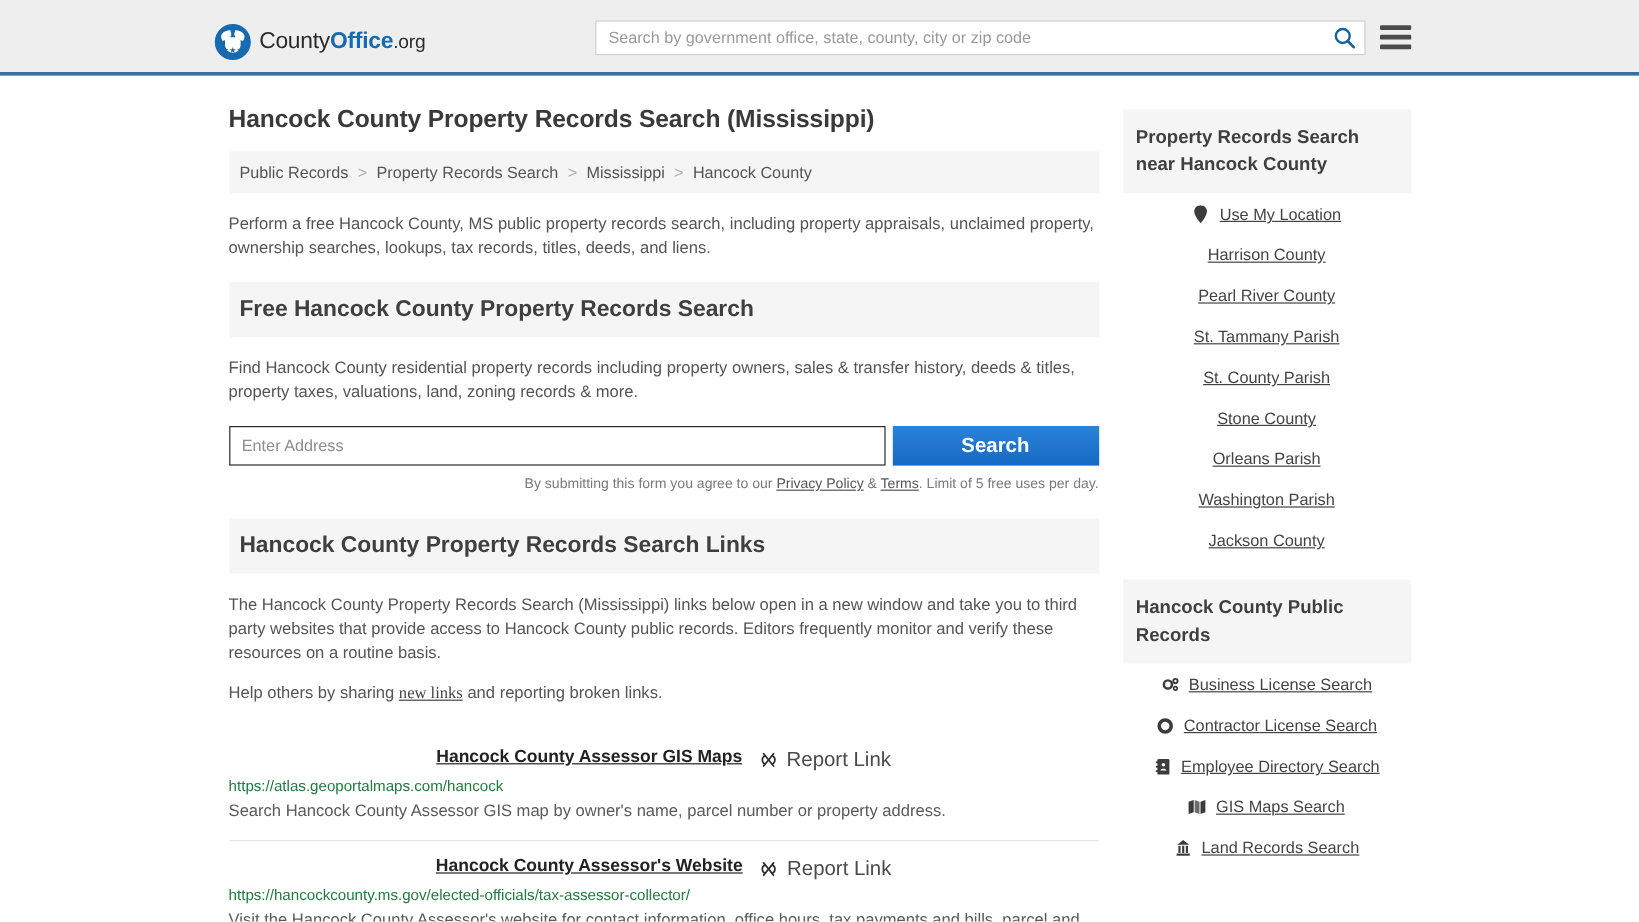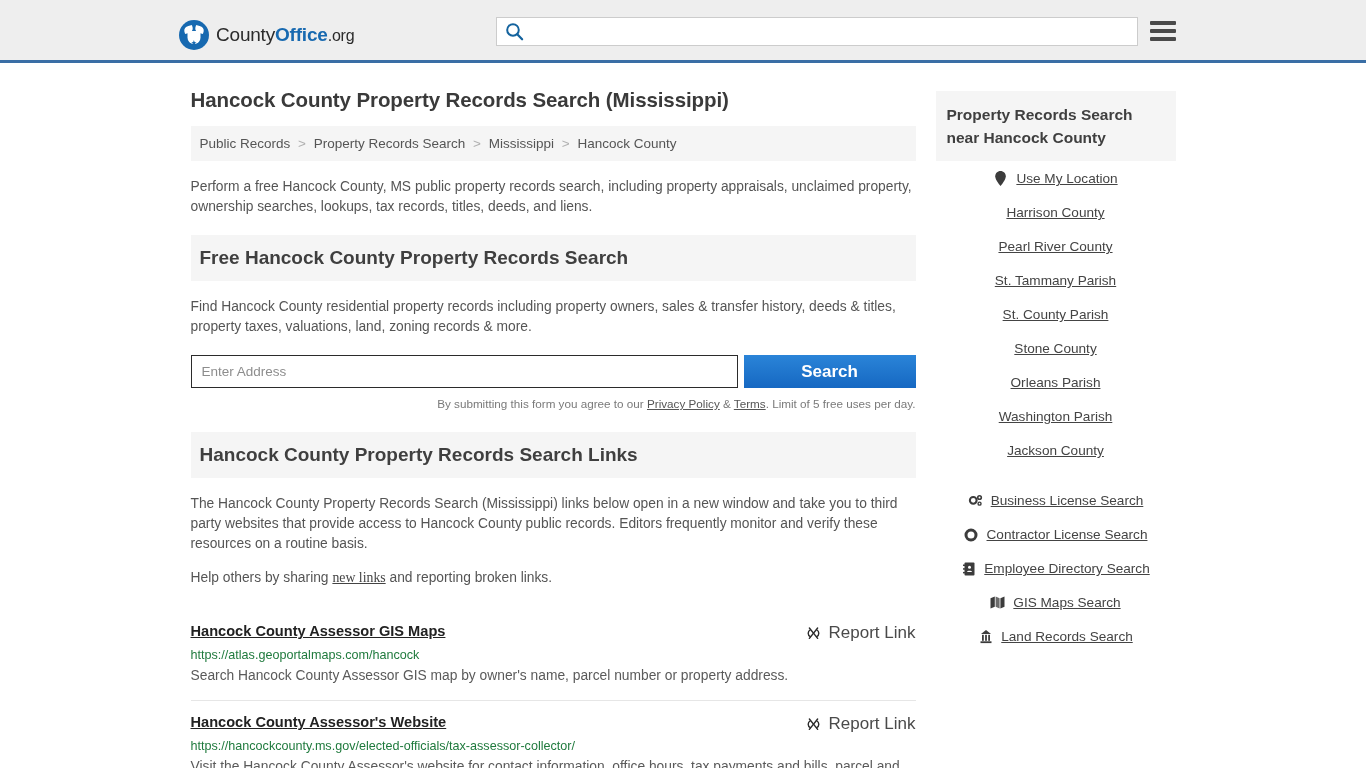--- a/index.html
+++ b/index.html
@@ -238,21 +238,21 @@
   
   .result {
     border-top: 1px solid #e6e6e6;
     padding-top: 13px;
     margin-top: 14px;
   }
   .result:first-of-type { border-top: 0; }
   .result-head {
     display: flex;
     align-items: flex-start;
-    justify-content: space-between;
+    justify-content: center;
   }
   .result-title {
     font-size: 14.6px;
     font-weight: 700;
     color: #222222;
     text-decoration: underline;
     cursor: pointer;
   }
   .report-link {
     display: flex;
@@ -318,20 +318,21 @@
   <div class="brand">
     <span class="brand-mark">
       <span class="eagle"></span>
       <span class="shield"></span>
       <span class="stars">★★★</span>
     </span>
     <span class="brand-text"><span class="t1">County</span><span class="t2">Office</span><span class="t3">.org</span></span>
   </div>
 
   <div class="header-search">
+    <input type="text" placeholder="Search by government office, state, county, city or zip code" style="">
     <button class="search-go">
       <svg width="19" height="19" viewBox="0 0 20 20">
         <circle cx="8.4" cy="8.4" r="6.1" fill="none" stroke="#14639e" stroke-width="2.1"></circle>
         <line x1="12.9" y1="12.9" x2="18" y2="18.2" stroke="#14639e" stroke-width="2.4" stroke-linecap="round"></line>
       </svg>
     </button>
   </div>
 
   <div class="hamburger">
     <span></span>
@@ -447,20 +448,21 @@
           <li>
             <a>Washington Parish</a>
           </li>
           <li>
             <a>Jackson County</a>
           </li>
         </ul>
       </div>
 
       <div class="side-panel">
+        <div class="side-head">Hancock County Public Records</div>
         <ul class="side-list">
 
           <li>
             <span class="side-icon">
               <svg width="15" height="14" viewBox="0 0 16 14">
                 <circle cx="5.6" cy="6.3" r="3.6" fill="none" stroke="#3c3c3c" stroke-width="2.2"></circle>
                 <circle cx="12.3" cy="3.3" r="1.9" fill="none" stroke="#3c3c3c" stroke-width="1.7"></circle>
                 <circle cx="12.3" cy="9.8" r="1.6" fill="none" stroke="#3c3c3c" stroke-width="1.5"></circle>
               </svg>
             </span>

